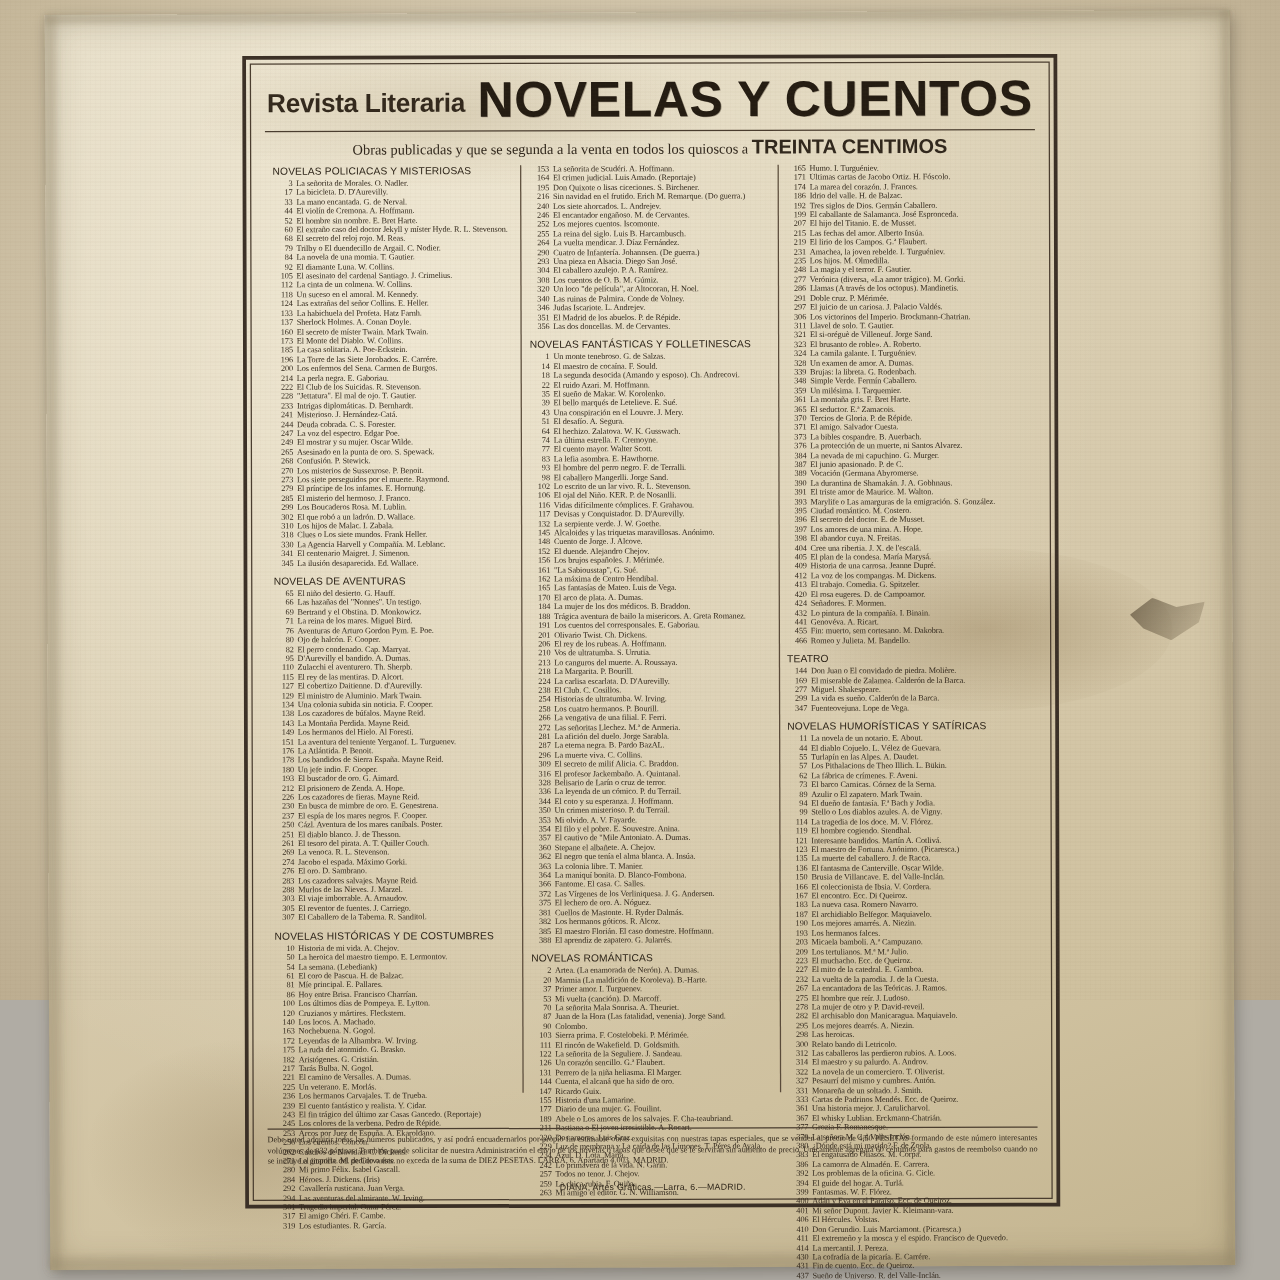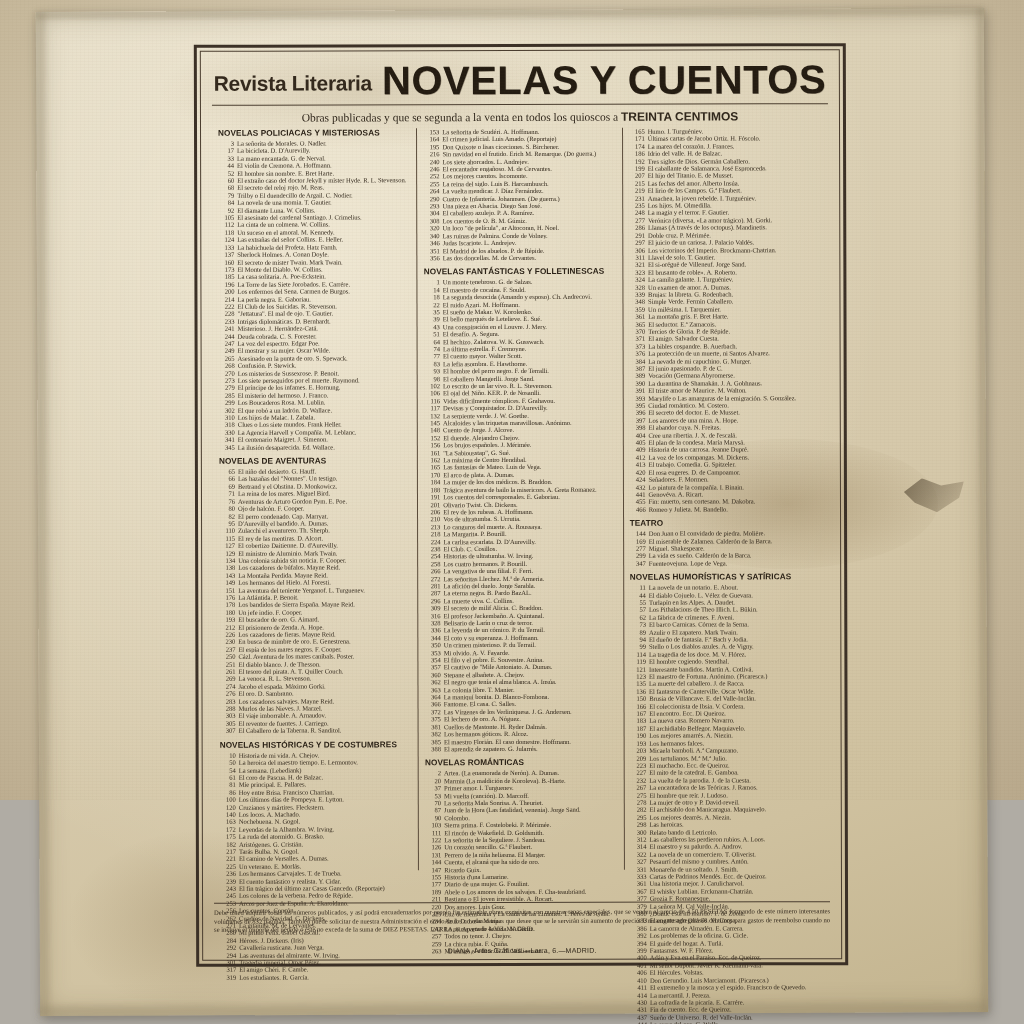--- a/index.html
+++ b/index.html
@@ -109,39 +109,39 @@
   .subhead {
     text-align: center;
     font-size: 11.5px;
     font-family: "Liberation Serif", serif;
     margin: 5px 0 4px 0;
     color: #30271c;
   }
   .subhead .price {
     font-family: "Liberation Sans", sans-serif;
     font-weight: bold;
-    font-size: 12px;
+    font-size: 16px;
   }
 
   .columns {
     display: flex;
     gap: 0px;
     height: 742px;
   }
   .col {
     width: 33.33%;
     padding: 0 6px;
     box-sizing: border-box;
     border-right: 1px solid #5a4b3a;
   }
   .col:last-child { border-right: none; }
 
   .sec-title {
     font-family: "Liberation Sans", sans-serif;
-    font-weight: bold;
+    font-weight: normal;
     font-size: 8.2px;
     letter-spacing: 0.1px;
     color: #2b2217;
     margin: 6px 0 2px 0;
     text-transform: uppercase;
   }
   .col .sec-title:first-child { margin-top: 0; }
 
   ul.entries {
     list-style: none;

